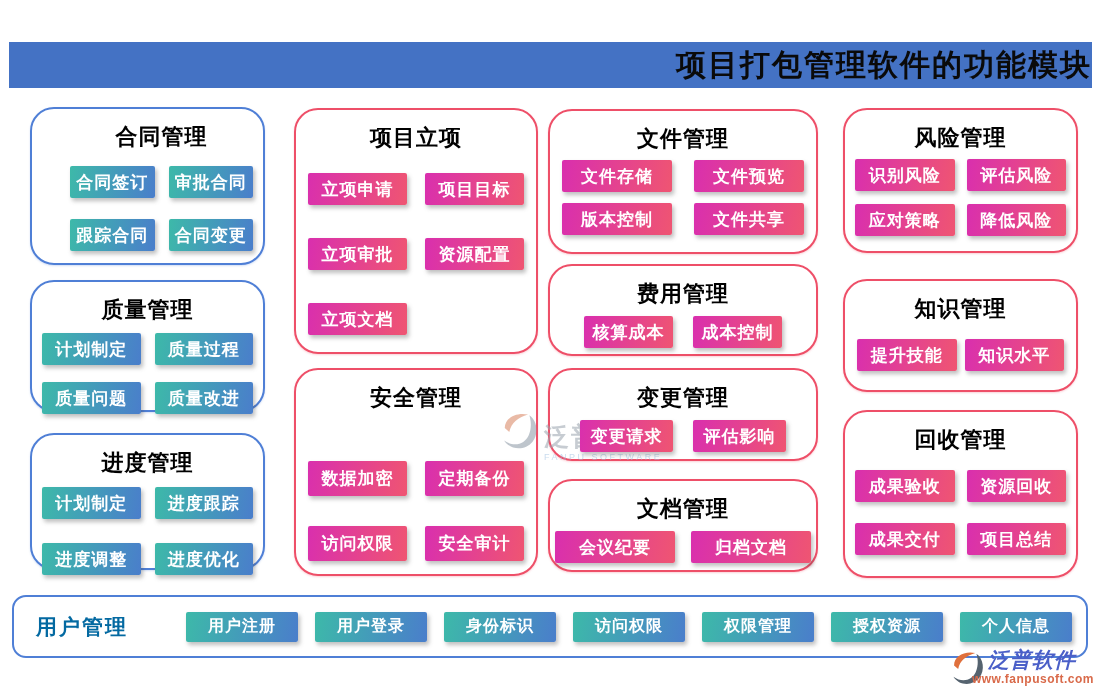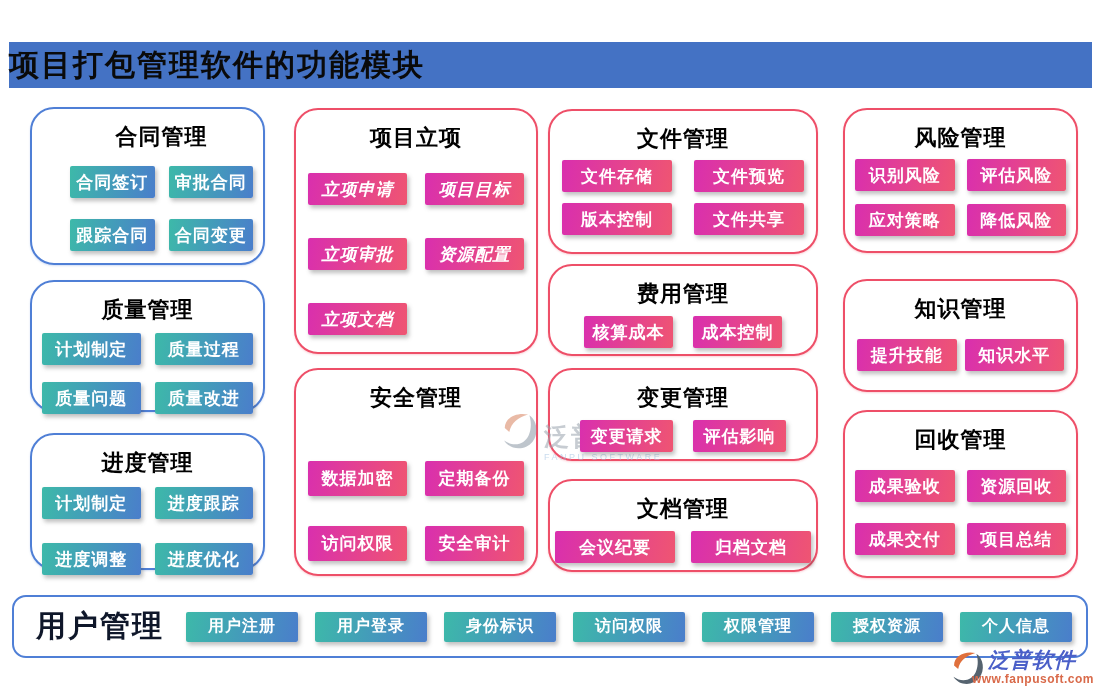--- a/index.html
+++ b/index.html
@@ -4,21 +4,21 @@
 <style>
   * { margin:0; padding:0; box-sizing:border-box; }
   html,body { background:#ffffff; }
   body { font-family:"Liberation Serif","DejaVu Serif",serif; }
   .stage { position:relative; width:1100px; height:700px; background:#fff; overflow:hidden; }
 
   
   .header {
     position:absolute; left:9px; top:42px; width:1083px; height:46px;
     background:var(--header_bg,#4472c4);
-    display:flex; align-items:center; justify-content:flex-start;
+    display:flex; align-items:center; justify-content:flex-end;
   }
   .header .t { font-size:30px; font-weight:bold; color:#0a0a0a; letter-spacing:2px; }
 
   
   .card {
     position:absolute; background:#fff; border-radius:24px;
   }
   .card.blue { border:2.5px solid var(--blue_border,#4f7fd6); box-shadow:0 1px 2px rgba(79,127,214,.25); }
   .card.pink { border:2.5px solid var(--pink_border,#ee4f68); box-shadow:0 1px 2px rgba(238,79,104,.25); }
   .card-title { text-align:center; font-size:22px; font-weight:bold; color:#000; padding-top:13px; letter-spacing:1px; }
@@ -36,21 +36,21 @@
 
   
   #card-contract   { left:30px;  top:107px; width:235px; height:158px;padding-left:28px; }
   #card-contract .btn-grid   { margin-top:14px; gap:21px 14px; }
   #card-quality    { left:30px;  top:280px; width:235px; height:132px; }
   #card-quality .btn-grid    { margin-top:8px;  gap:17px 14px; }
   #card-progress   { left:30px;  top:433px; width:235px; height:137px; }
   #card-progress .btn-grid   { margin-top:9px;  gap:24px 14px; }
 
   #card-initiation { left:294px; top:108px; width:244px; height:246px; }
-  #card-initiation .btn-grid { margin-top:20px; gap:33px 18px; padding:0 12px;font-style:italic; }
+  #card-initiation .btn-grid { margin-top:20px; gap:33px 18px; padding:0 12px; }
   #card-security   { left:294px; top:368px; width:244px; height:208px; }
   #card-security .btn-grid   { margin-top:32px; gap:30px 18px; padding:16px 12px; }
   #card-security .btn { height:35px; }
 
   #card-file       { left:548px; top:109px; width:270px; height:145px; }
   #card-file .btn-grid       { margin-top:6px;  gap:11px 22px; padding:0 12px; }
   #card-cost       { left:548px; top:264px; width:270px; height:92px; }
   #card-cost .btn-grid       { margin-top:6px;  gap:0 20px; padding:1px 34px; }
   #card-change     { left:548px; top:368px; width:270px; height:93px; }
   #card-change .btn-grid     { margin-top:7px;  gap:0 20px; padding:0 30px; }
@@ -63,21 +63,21 @@
   #card-knowledge .btn-grid  { margin-top:15px; gap:0 8px; padding:0 12px; }
   #card-recycle    { left:843px; top:410px; width:235px; height:168px; }
   #card-recycle .btn-grid    { margin-top:15px; gap:21px 12px; }
 
   
   .user-panel {
     position:absolute; left:12px; top:595px; width:1076px; height:63px;
     border:2.5px solid var(--blue_border,#4f7fd6); border-radius:14px; background:#fff;
     display:flex; align-items:center;
   }
-  .user-panel .label { font-size:30px; font-weight:bold; color:#0f172a; padding-left:22px; letter-spacing:2px; }
+  .user-panel .label { font-size:21px; font-weight:bold; color:#0369a1; padding-left:22px; letter-spacing:2px; }
   .user-panel .btn-row { display:flex; gap:17px; margin-left:auto; margin-right:14px; }
   .user-panel .btn { width:112px; height:30px; font-size:16px; }
 
   
   .watermark {
     position:absolute; left:498px; top:410px; z-index:2;
     display:flex; align-items:flex-start; gap:4px; opacity:.55;
   }
   .watermark .wm-text { display:flex; flex-direction:column; margin-top:14px; }
   .watermark .wm-brand { font-size:25px; font-weight:bold; color:#9aa4ae; letter-spacing:2px; line-height:1; }

